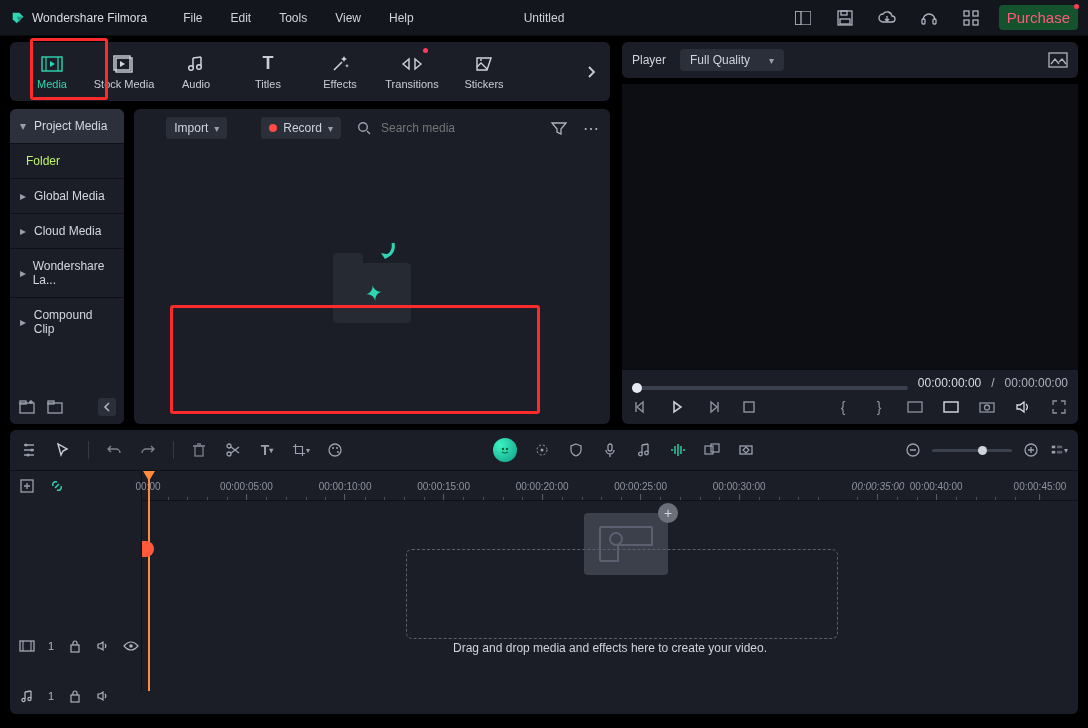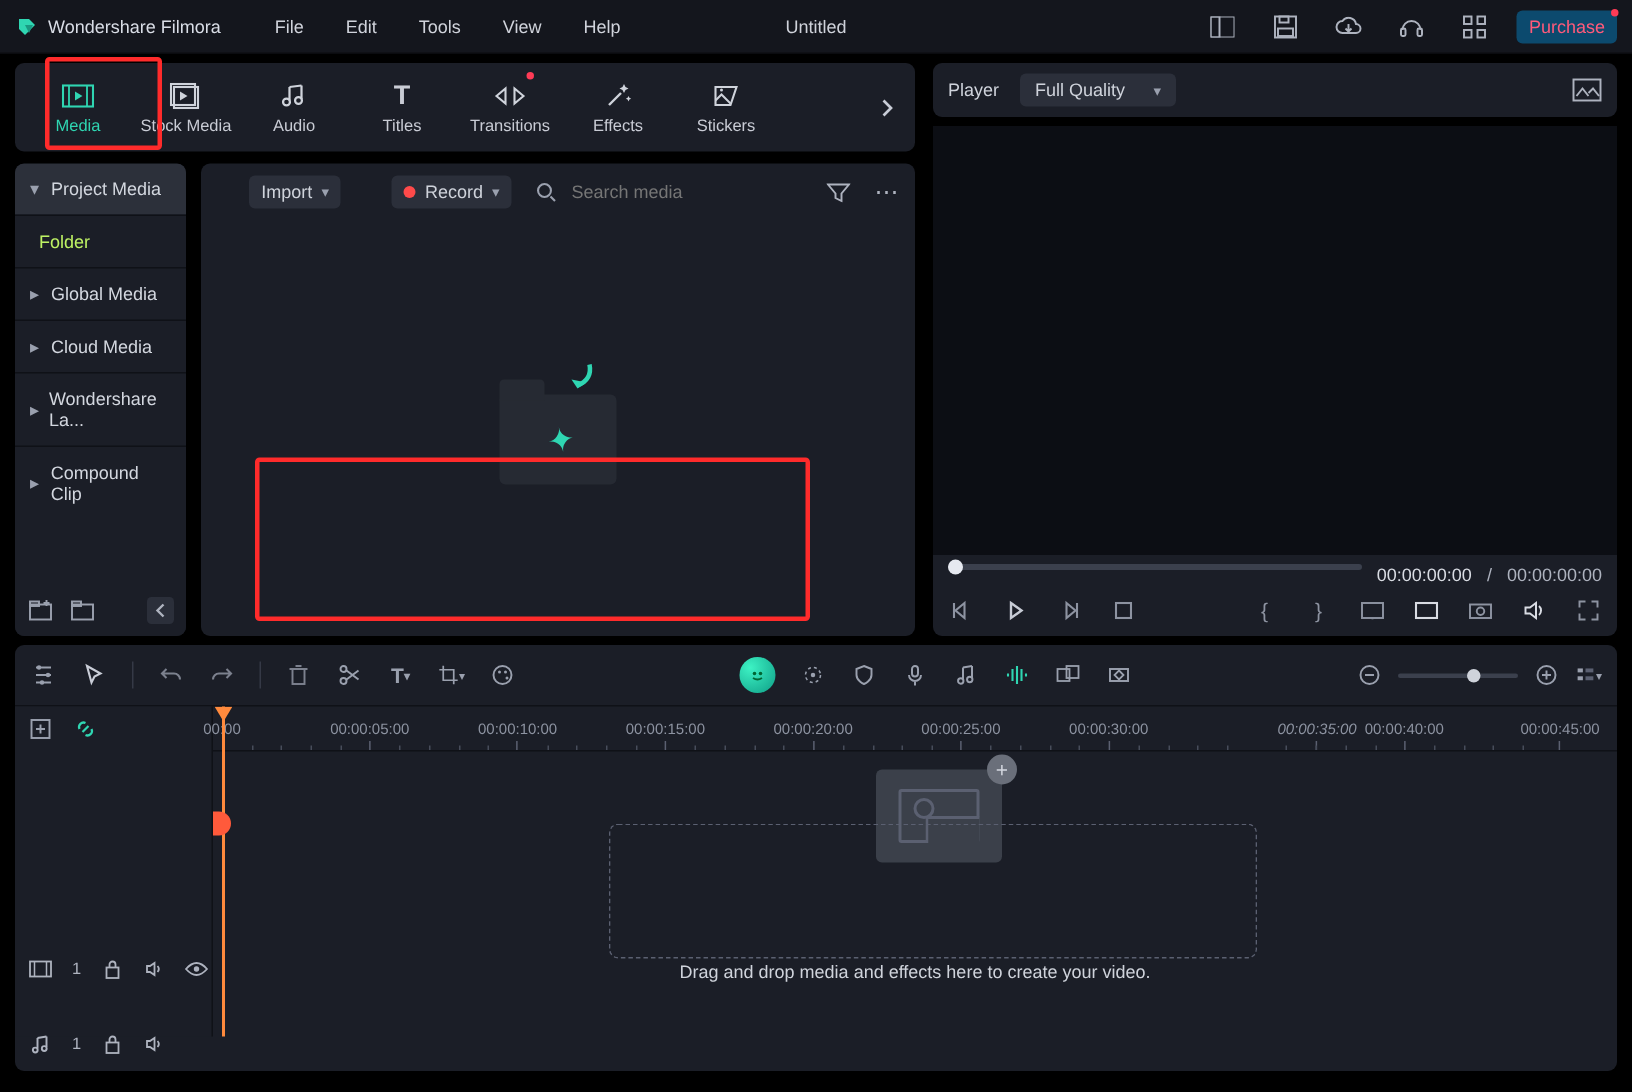--- a/index.html
+++ b/index.html
@@ -18,21 +18,21 @@
 body{margin:0;background:#000;color:var(--txt);width:1088px;height:728px;overflow:hidden;font-size:12px;position:relative;}
 .titlebar{height:36px;background:#14161d;display:flex;align-items:center;padding:0 10px;gap:16px;border-bottom:1px solid #0a0b0f;}
 .logo{display:flex;align-items:center;gap:6px;font-size:12px;color:#d9dde6;font-weight:500;}
 .logo-glyph{width:16px;height:16px;position:relative;}
 .logo-glyph svg{width:16px;height:16px;}
 .menu{display:flex;gap:28px;margin-left:20px;}
 .menu-item{color:#d0d3db;font-size:12px;cursor:default;}
 .title-center{position:absolute;left:50%;transform:translateX(-50%);color:#cfd2da;font-size:12px;}
 .right-tools{margin-left:auto;display:flex;gap:14px;align-items:center;}
 .rt-ico{width:28px;height:24px;display:flex;align-items:center;justify-content:center;color:#aeb3bf;border-radius:4px;}
-.purchase{background:#0c4a6e;color:#ff5a7a;padding:4px 8px;border-radius:4px;font-size:12px;position:relative;text-align:right;}
+.purchase{background:#14532d;color:#ff5a7a;padding:4px 8px;border-radius:4px;font-size:15px;position:relative;text-align:right;}
 .purchase .dot{position:absolute;top:-1px;right:-1px;width:5px;height:5px;background:#ff3b56;border-radius:50%;}
 
 .main-top{display:flex;gap:12px;padding:6px 10px;height:394px;}
 .left-col{width:600px;display:flex;flex-direction:column;}
 .right-col{flex:1;display:flex;flex-direction:column;gap:6px;}
 
 .tabsbar{height:60px;background:var(--panel);border-radius:6px;display:flex;align-items:center;gap:4px;padding:0 8px;position:relative;}
 .tab{display:flex;flex-direction:column;align-items:center;justify-content:center;gap:4px;width:68px;height:52px;border-radius:4px;color:#c9ccd5;font-size:11px;}
 .tab .ticon{height:20px;display:flex;align-items:center;justify-content:center;font-size:18px;}
 .tab.active{color:var(--accent);}
@@ -70,21 +70,21 @@
 .drop-text a{color:var(--accent);text-decoration:underline;}
 .media-hi{position:absolute;left:36px;bottom:10px;right:70px;top:196px;border:3px solid var(--hi-red);border-radius:3px;pointer-events:none;}
 
 .player-head{height:36px;background:var(--panel);border-radius:6px;display:flex;align-items:center;gap:14px;padding:0 10px;}
 .player-q{background:#2b2f3a;border-radius:4px;padding:4px 34px 4px 10px;display:flex;align-items:center;gap:36px;color:#cfd3db;font-size:12px;position:relative;}
 .player-q .chev{position:absolute;right:10px;top:6px;color:#9aa0ae;font-size:10px;}
 .snap-ico{margin-left:auto;color:#aeb3bf;}
 
 .player-body{flex:1;background:var(--panel);border-radius:6px;display:flex;flex-direction:column;}
 .video-box{flex:1;background:#0c0e14;margin:0 0 6px 0;}
-.seek{display:flex;align-items:flex-start;gap:10px;padding:0 10px;}
+.seek{display:flex;align-items:flex-end;gap:10px;padding:0 10px;}
 .seek .bar{flex:1;height:4px;background:#3b404d;border-radius:2px;position:relative;}
 .seek .dot{width:10px;height:10px;background:#e6e9f0;border-radius:50%;position:absolute;left:0;top:-3px;}
 .seek .time{font-size:12px;color:#aeb3bf;}
 .transport{display:flex;align-items:center;gap:18px;padding:8px 10px;color:#8d93a1;}
 .transport .sp{flex:1;}
 .tpt{width:18px;height:18px;display:flex;align-items:center;justify-content:center;}
 
 .timeline{height:284px;background:var(--panel);margin:0 10px;border-radius:6px;display:flex;flex-direction:column;overflow:hidden;position:relative;}
 .tl-tools{display:flex;align-items:center;gap:16px;padding:8px 10px;border-bottom:1px solid #0f1117;}
 .tl-ico{width:18px;height:18px;display:flex;align-items:center;justify-content:center;color:#9aa0ae;}
@@ -216,39 +216,39 @@
               <circle cx="4" cy="13" r="2.3" fill="none" stroke="#cfd3db" stroke-width="1.5"></circle>
               <circle cx="12" cy="12" r="2.3" fill="none" stroke="#cfd3db" stroke-width="1.5"></circle>
             </svg>
           </span>
         <span>Audio</span>
       </div>
       <div class="tab">
         <span class="ticon" style="font-size:18px;font-weight:600;">T</span>
         <span>Titles</span>
       </div>
+      <div class="tab">
+        <span class="ticon">
+            <svg width="20" height="20" viewBox="0 0 20 20">
+              <path d="M4 16 L12 8" stroke="#cfd3db" stroke-width="1.6"></path>
+              <path d="M14 2l1 2 2 1-2 1-1 2-1-2-2-1 2-1z" fill="#cfd3db"></path>
+              <path d="M17 10l.6 1.2 1.2.6-1.2.6-.6 1.2-.6-1.2-1.2-.6 1.2-.6z" fill="#cfd3db"></path>
+            </svg>
+          </span>
+        <span>Effects</span>
+      </div>
       <div class="tab" style="position:relative;">
         <span class="dot-red" style="top:2px;right:18px;"></span>
         <span class="ticon">
             <svg width="22" height="16" viewBox="0 0 22 16">
               <path d="M2 8 L8 3 L8 13 Z" fill="none" stroke="#cfd3db" stroke-width="1.4"></path>
               <path d="M20 8 L14 3 L14 13 Z" fill="none" stroke="#cfd3db" stroke-width="1.4"></path>
             </svg>
           </span>
         <span>Transitions</span>
-      </div>
-      <div class="tab">
-        <span class="ticon">
-            <svg width="20" height="20" viewBox="0 0 20 20">
-              <path d="M4 16 L12 8" stroke="#cfd3db" stroke-width="1.6"></path>
-              <path d="M14 2l1 2 2 1-2 1-1 2-1-2-2-1 2-1z" fill="#cfd3db"></path>
-              <path d="M17 10l.6 1.2 1.2.6-1.2.6-.6 1.2-.6-1.2-1.2-.6 1.2-.6z" fill="#cfd3db"></path>
-            </svg>
-          </span>
-        <span>Effects</span>
       </div>
       <div class="tab">
         <span class="ticon">
             <svg width="20" height="18" viewBox="0 0 20 18">
               <path d="M3 3h14l-4 12H3z" fill="none" stroke="#cfd3db" stroke-width="1.4"></path>
               <circle cx="7" cy="5" r="1" fill="#cfd3db"></circle>
               <path d="M3 12l4-4 6 6" fill="none" stroke="#cfd3db" stroke-width="1.3"></path>
             </svg>
           </span>
         <span>Stickers</span>

